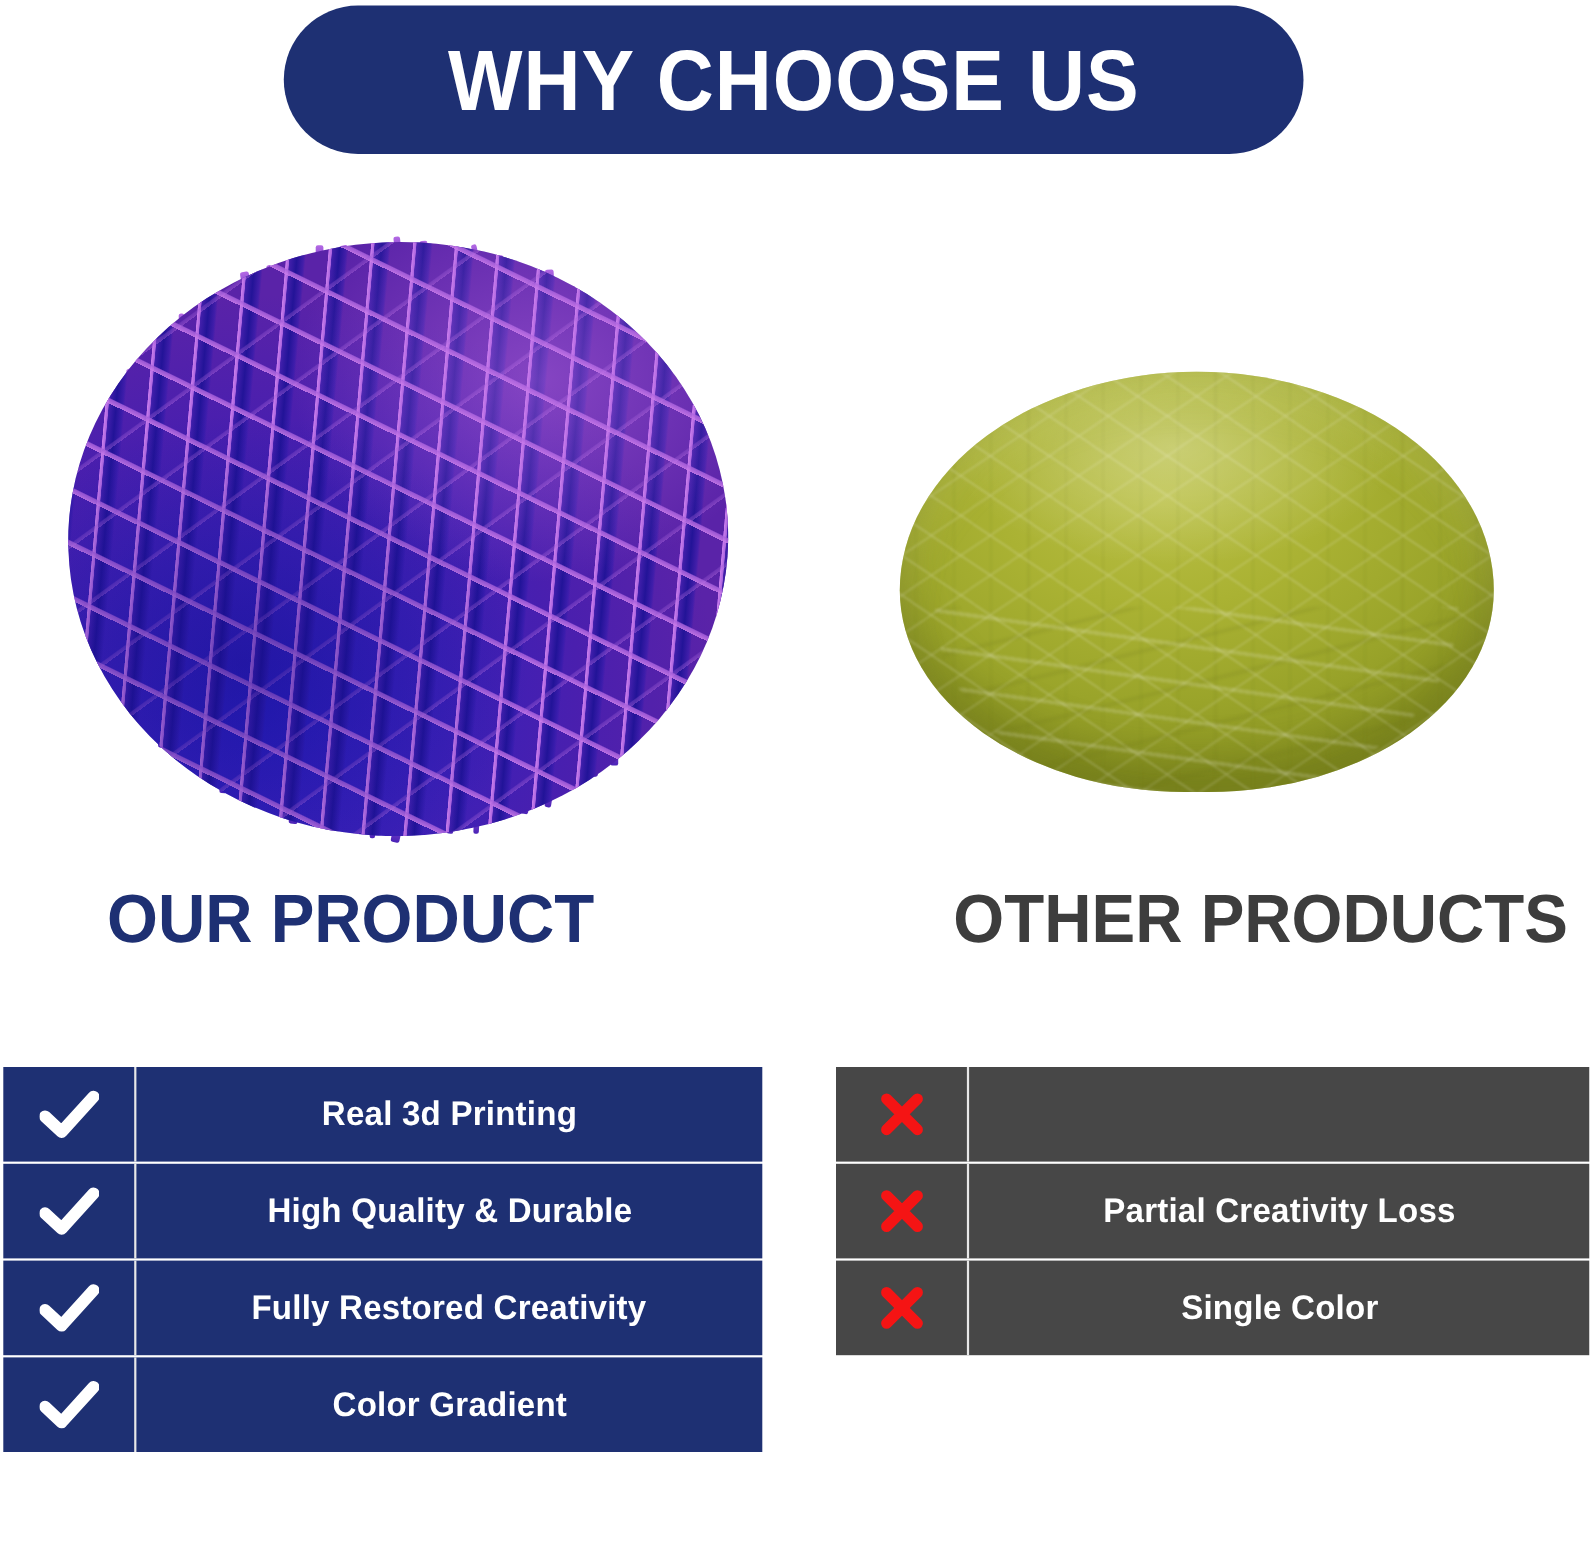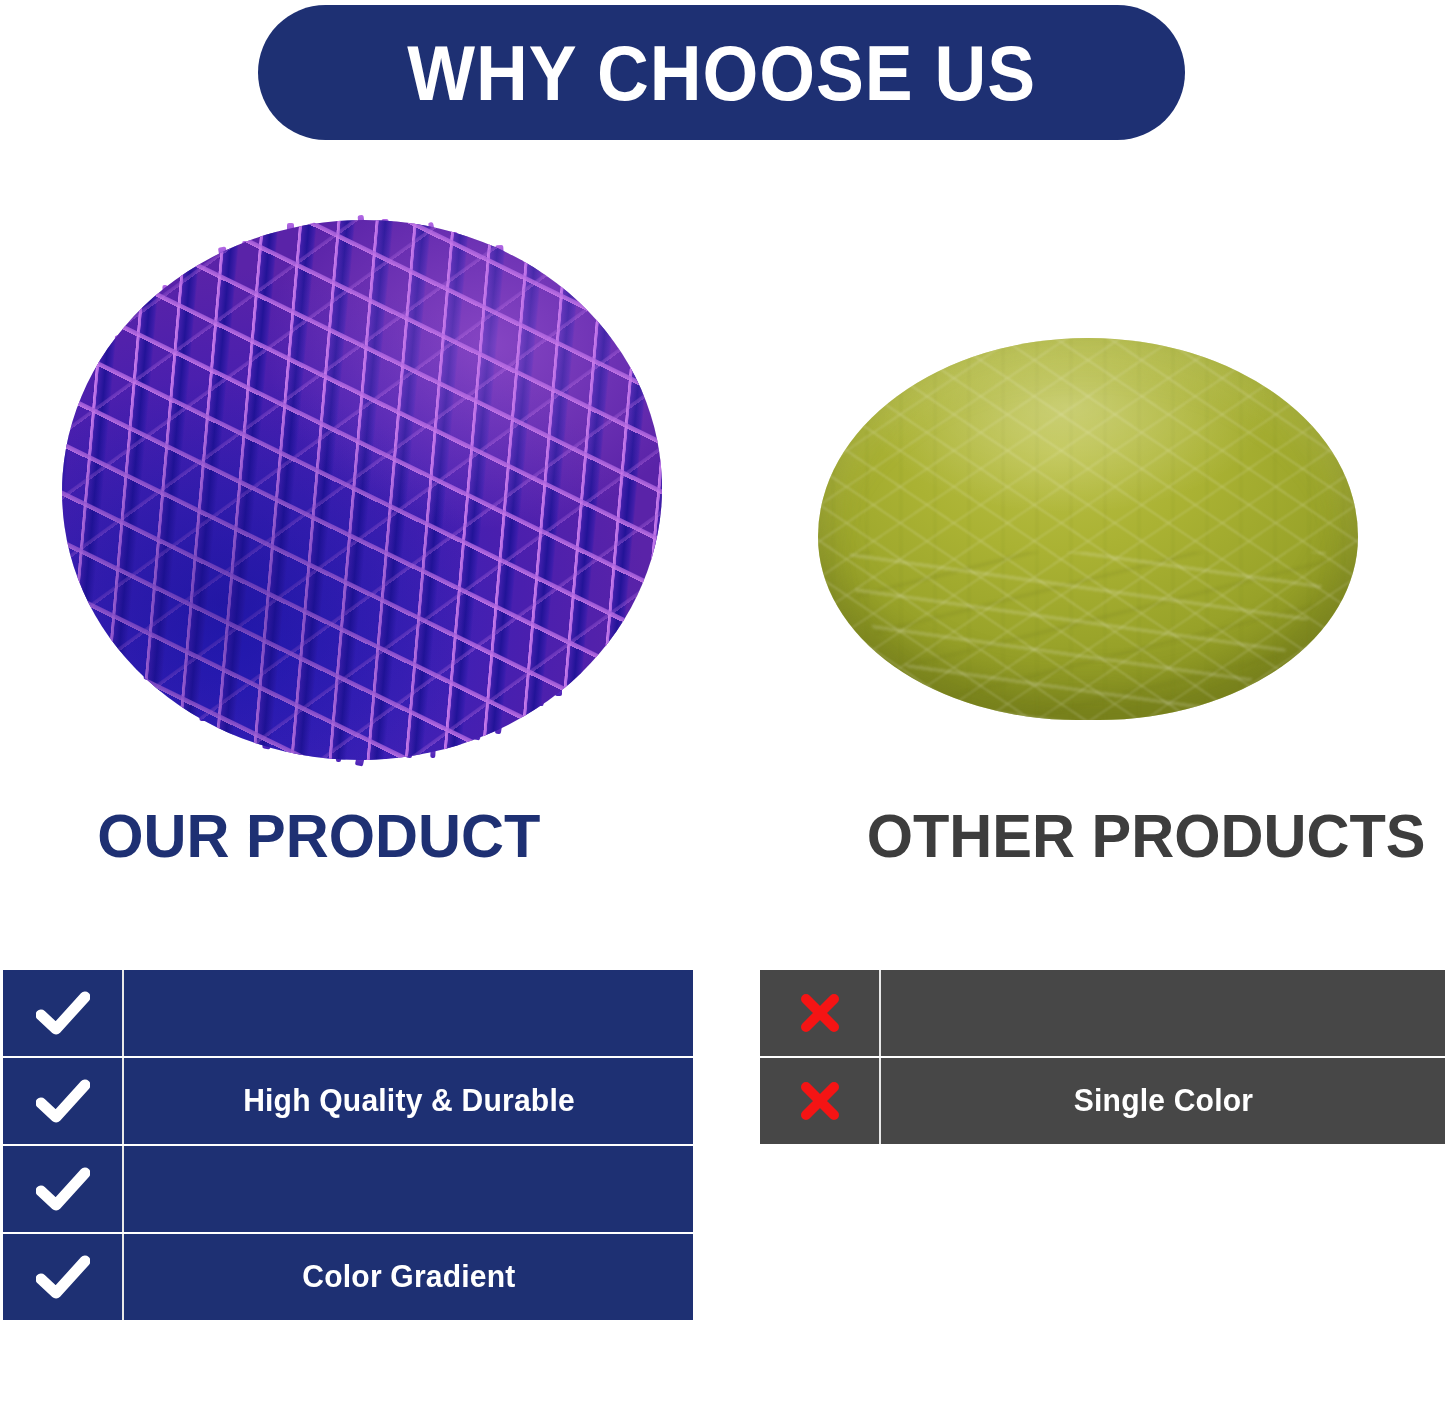--- a/index.html
+++ b/index.html
@@ -316,37 +316,43 @@
   <div class="caption caption-left">OUR PRODUCT</div>
   <div class="caption caption-right">OTHER PRODUCTS</div>
 
   <div class="table table-left" id="table-ours">
       <div class="frow">
         <div class="fcell-icon">
           <svg class="check-icon" viewBox="0 0 54 46">
             <path d="M5 25 L20 39 L49 7" fill="none" stroke="#ffffff" stroke-width="11" stroke-linecap="round" stroke-linejoin="round"></path>
           </svg>
         </div>
+        <div class="fcell-label">
+          <span class="flabel">Real 3d Printing</span>
+        </div>
       </div>
       <div class="frow">
         <div class="fcell-icon">
           <svg class="check-icon" viewBox="0 0 54 46">
             <path d="M5 25 L20 39 L49 7" fill="none" stroke="#ffffff" stroke-width="11" stroke-linecap="round" stroke-linejoin="round"></path>
           </svg>
         </div>
         <div class="fcell-label">
           <span class="flabel">High Quality &amp; Durable</span>
         </div>
       </div>
       <div class="frow">
         <div class="fcell-icon">
           <svg class="check-icon" viewBox="0 0 54 46">
             <path d="M5 25 L20 39 L49 7" fill="none" stroke="#ffffff" stroke-width="11" stroke-linecap="round" stroke-linejoin="round"></path>
           </svg>
         </div>
+        <div class="fcell-label">
+          <span class="flabel">Fully Restored Creativity</span>
+        </div>
       </div>
       <div class="frow">
         <div class="fcell-icon">
           <svg class="check-icon" viewBox="0 0 54 46">
             <path d="M5 25 L20 39 L49 7" fill="none" stroke="#ffffff" stroke-width="11" stroke-linecap="round" stroke-linejoin="round"></path>
           </svg>
         </div>
         <div class="fcell-label">
           <span class="flabel">Color Gradient</span>
         </div>
@@ -361,18 +367,28 @@
           </svg>
         </div>
       </div>
       <div class="frow">
         <div class="fcell-icon">
           <svg class="cross-icon" viewBox="0 0 42 42">
             <path d="M7 7 L35 35 M35 7 L7 35" fill="none" stroke="#f51414" stroke-width="10" stroke-linecap="round"></path>
           </svg>
         </div>
         <div class="fcell-label">
+          <span class="flabel">Partial Creativity Loss</span>
+        </div>
+      </div>
+      <div class="frow">
+        <div class="fcell-icon">
+          <svg class="cross-icon" viewBox="0 0 42 42">
+            <path d="M7 7 L35 35 M35 7 L7 35" fill="none" stroke="#f51414" stroke-width="10" stroke-linecap="round"></path>
+          </svg>
+        </div>
+        <div class="fcell-label">
           <span class="flabel">Single Color</span>
         </div>
       </div>
     </div>
 
 </div>
 
 </body></html>

